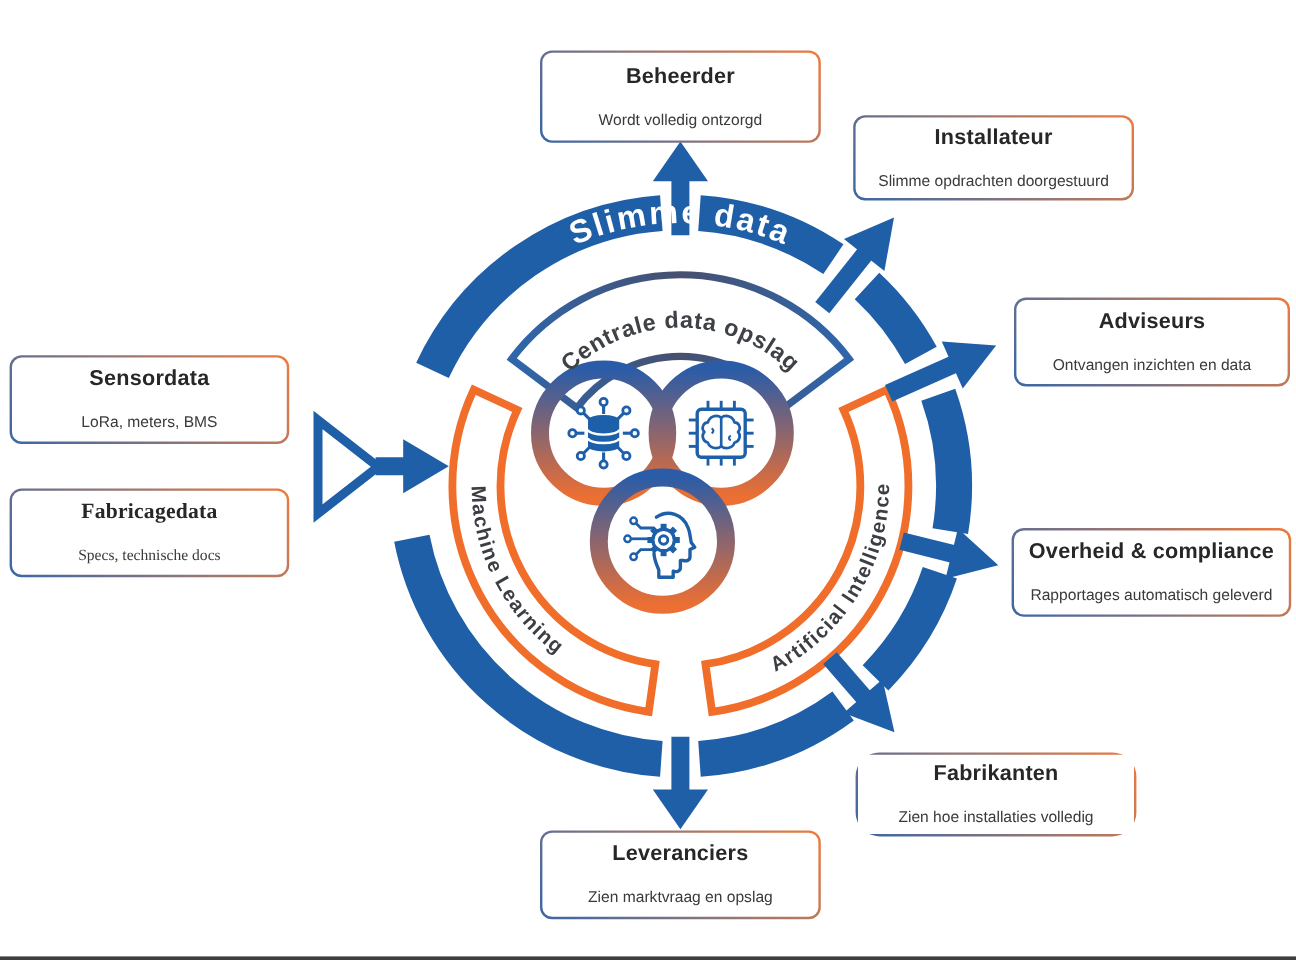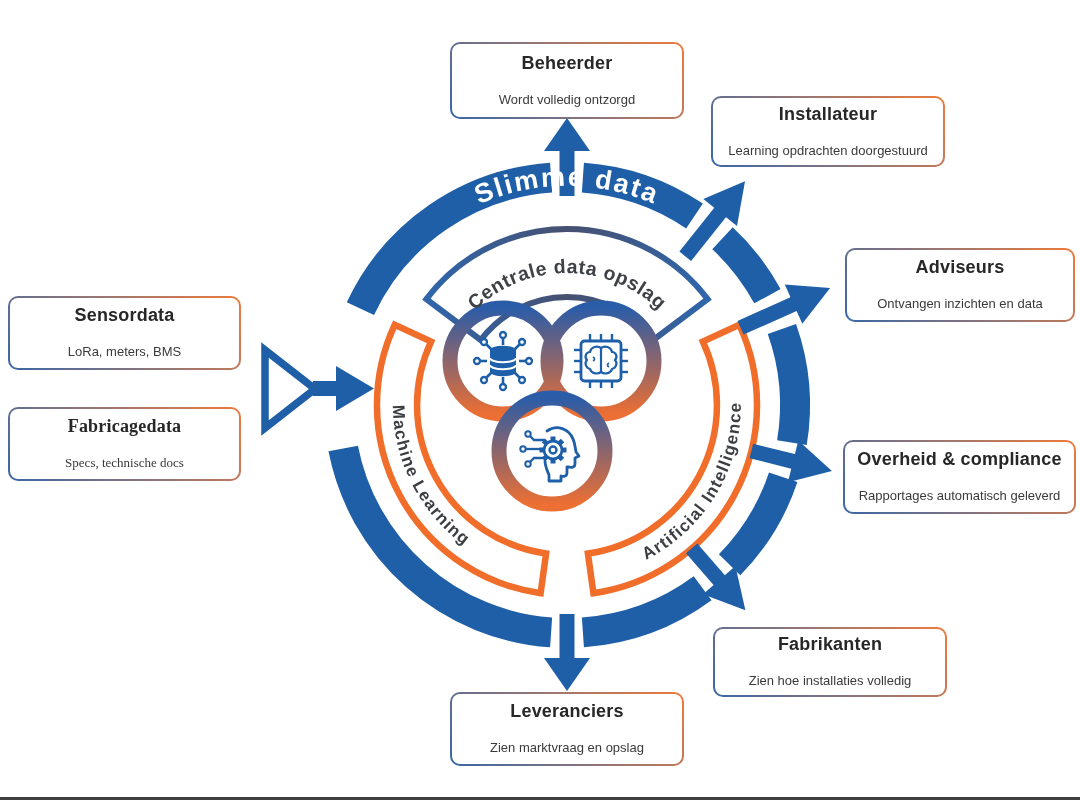--- a/index.html
+++ b/index.html
@@ -172,36 +172,36 @@
 
   <div class="box" style="left:450px;top:42px;width:230px;height:73px;">
     <div class="box-inner">
       <div class="box-title">Beheerder</div>
       <div class="box-sub">Wordt volledig ontzorgd</div>
     </div>
   </div>
   <div class="box" style="left:711px;top:96px;width:230px;height:67px;">
     <div class="box-inner">
       <div class="box-title">Installateur</div>
-      <div class="box-sub">Learning opdrachten doorgestuurd</div>
+      <div class="box-sub">Slimme opdrachten doorgestuurd</div>
     </div>
   </div>
   <div class="box" style="left:845px;top:248px;width:226px;height:70px;text-align:center;">
     <div class="box-inner">
       <div class="box-title">Adviseurs</div>
       <div class="box-sub">Ontvangen inzichten en data</div>
     </div>
   </div>
   <div class="box" style="left:843px;top:440px;width:229px;height:70px;">
     <div class="box-inner">
       <div class="box-title">Overheid &amp; compliance</div>
       <div class="box-sub">Rapportages automatisch geleverd</div>
     </div>
   </div>
-  <div class="box" style="left:713px;top:627px;width:230px;height:66px;">
+  <div class="box" style="left:713px;top:627px;width:230px;height:66px;border-radius:20px;">
     <div class="box-inner">
       <div class="box-title">Fabrikanten</div>
       <div class="box-sub">Zien hoe installaties volledig</div>
     </div>
   </div>
   <div class="box" style="left:450px;top:692px;width:230px;height:70px;">
     <div class="box-inner">
       <div class="box-title">Leveranciers</div>
       <div class="box-sub">Zien marktvraag en opslag</div>
     </div>

